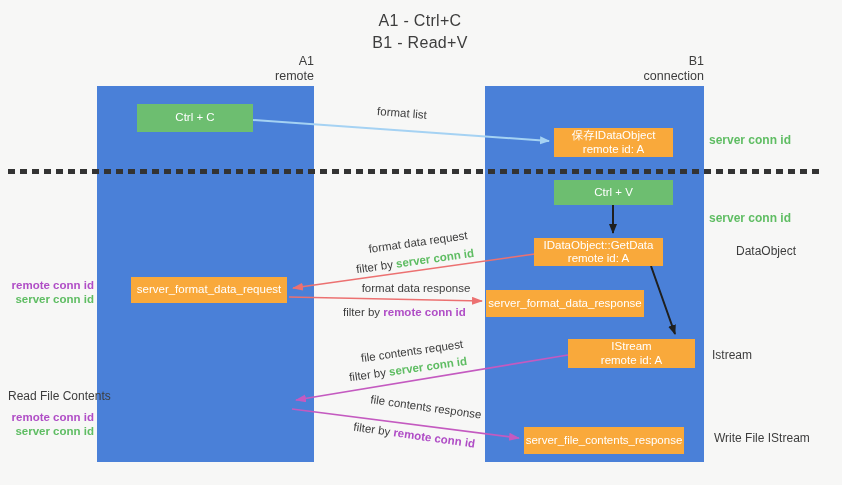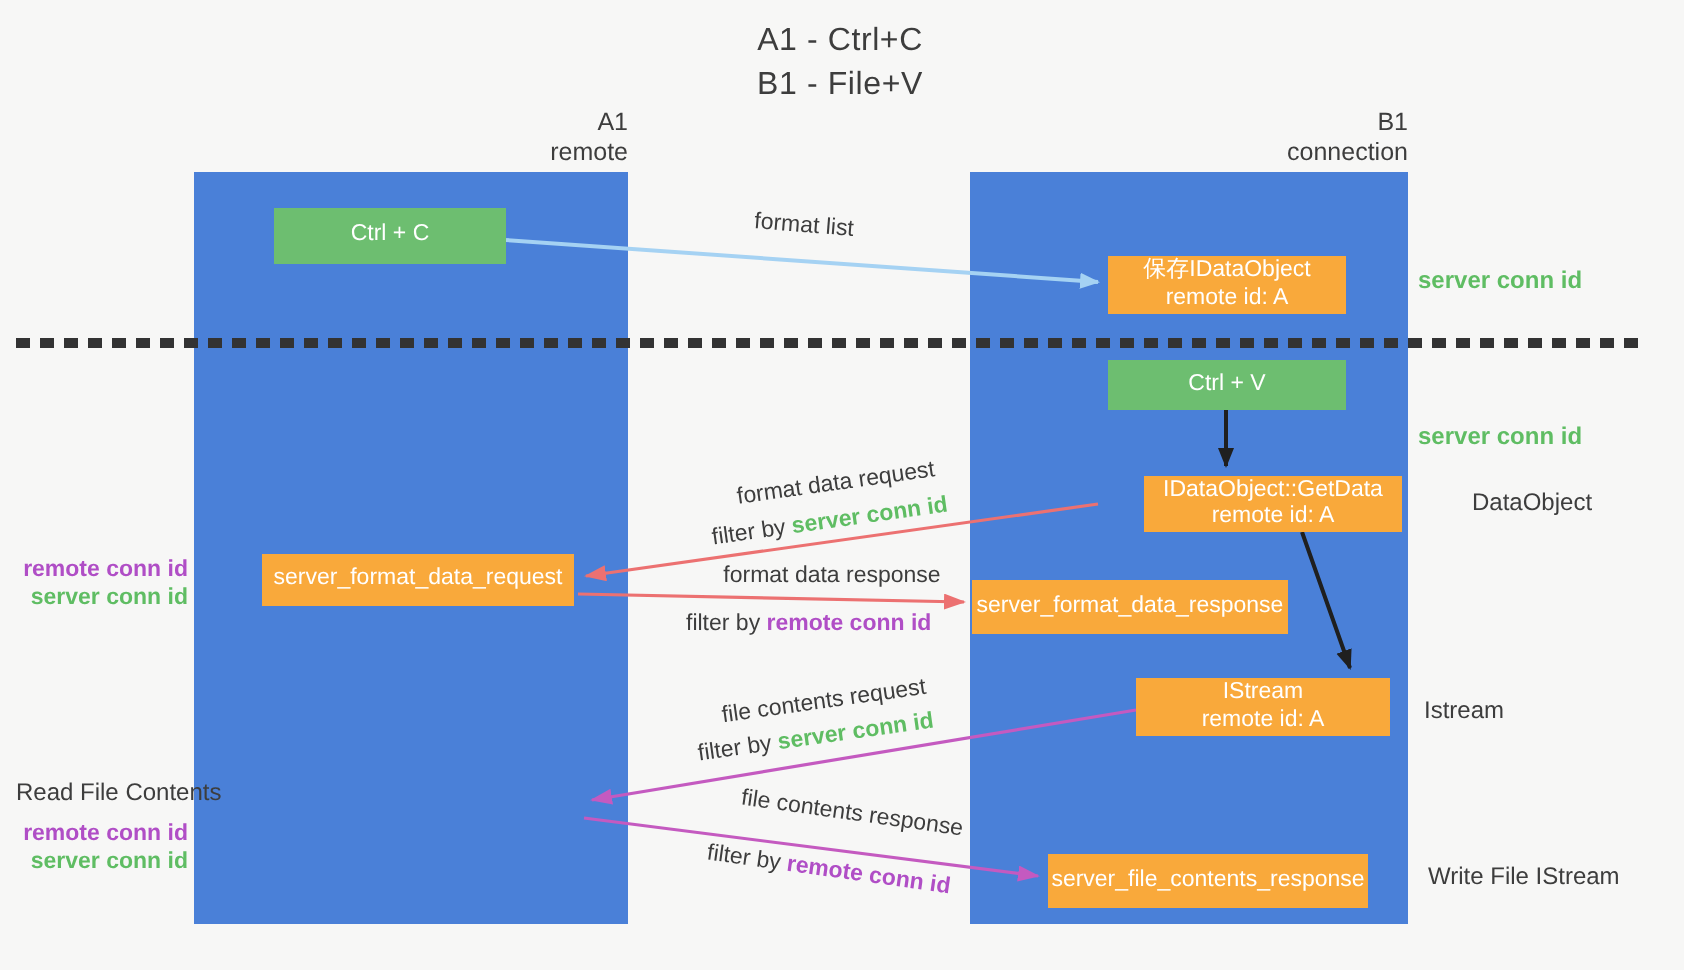--- a/index.html
+++ b/index.html
@@ -45,21 +45,21 @@
   .side.bold-green{color:var(--text-green);font-weight:bold;}
   .side-pair{position:absolute;width:86px;text-align:right;font-size:11.5px;font-weight:bold;line-height:14px;z-index:4;}
 </style>
 </head>
 <body>
 
 <div id="canvas">
 
   <div class="title">
     <div>A1 - Ctrl+C</div>
-    <div>B1 - File+V</div>
+    <div>B1 - Read+V</div>
   </div>
 
   <div class="lane-header" style="left:97px;top:54px;width:217px;">
     <div>A1</div>
     <div>remote</div>
   </div>
   <div class="lane-header" style="left:485px;top:54px;width:219px;">
     <div>B1</div>
     <div>connection</div>
   </div>
@@ -99,21 +99,21 @@
 
   <div class="node orange" style="left:554px;top:128px;width:119px;height:29px;">
     <div>保存IDataObject</div>
     <div>remote id: A</div>
   </div>
 
   <div class="node green" style="left:554px;top:180px;width:119px;height:25px;">
     <div>Ctrl + V</div>
   </div>
 
-  <div class="node orange" style="left:572px;top:238px;width:129px;height:28px;">
+  <div class="node orange" style="left:534px;top:238px;width:129px;height:28px;">
     <div>IDataObject::GetData</div>
     <div>remote id: A</div>
   </div>
 
   <div class="node orange" style="left:131px;top:277px;width:156px;height:26px;">
     <div>server_format_data_request</div>
   </div>
 
   <div class="node orange" style="left:486px;top:290px;width:158px;height:27px;">
     <div>server_format_data_response</div>

